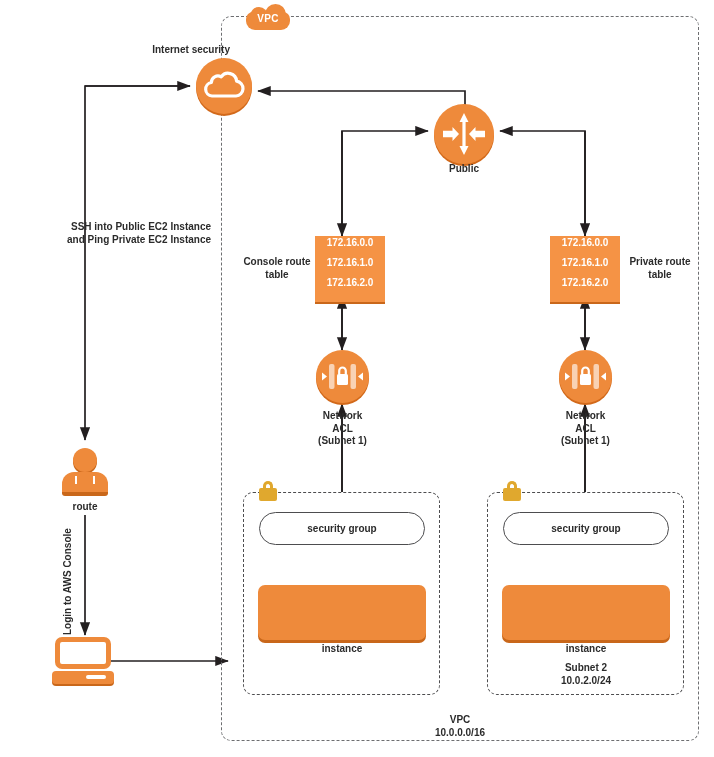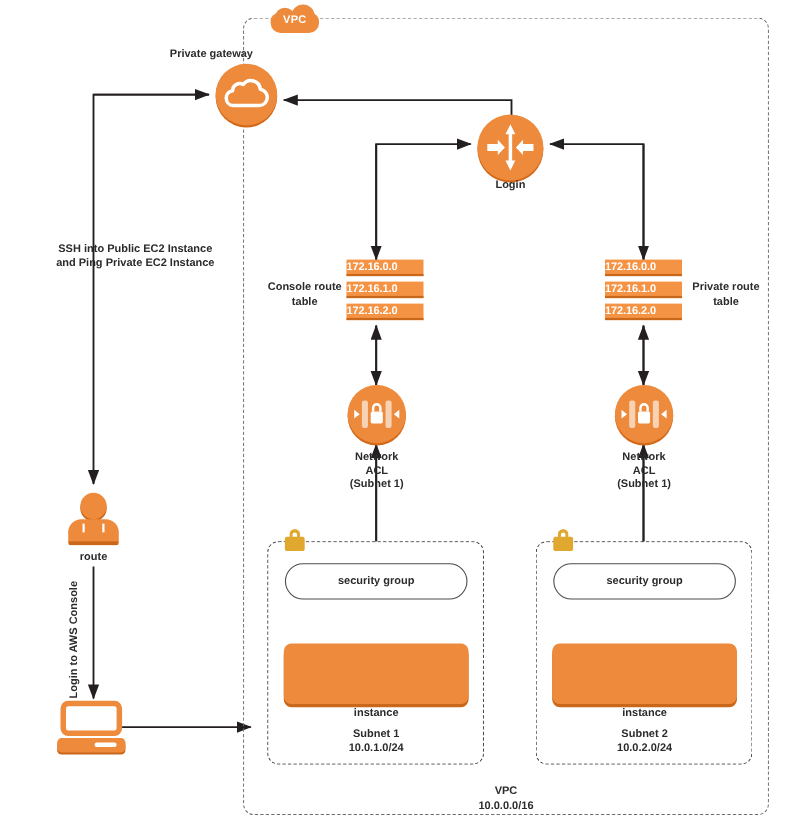--- a/index.html
+++ b/index.html
@@ -19,21 +19,21 @@
   }
   .lbl {
     position: absolute;
     font-size: 10px;
     font-weight: bold;
     color: #2b2b2b;
     line-height: 1.25;
     text-align: center;
     white-space: pre-line;
   }
-  .lbl.left { text-align: center; margin-left: 12px; }
+  .lbl.left { text-align: right; }
 
   
   .vpc-box {
     position: absolute;
     border: 1.6px dashed #6d6e71;
     border-radius: 10px;
     box-sizing: border-box;
     background: transparent;
   }
   
@@ -80,28 +80,28 @@
 
   
   .igw-cloud {
     position:absolute; left:50%; top:50%;
     transform: translate(-50%,-50%);
   }
 
   
   .rt-bar {
     position: absolute;
-    height: 15px;
+    height: 28px;
     background: #f59345;
     border-bottom: 2px solid #c9671a;
     box-sizing: border-box;
     color: #ffffff;
     font-size: 10px;
     font-weight: bold;
-    text-align: left;
+    text-align: center;
     line-height: 13px;
     letter-spacing: -0.1px;
   }
 
   
   .sg-pill {
     position: absolute;
     border: 1.6px solid #4d4d4f;
     border-radius: 18px;
     background: #ffffff;
@@ -243,33 +243,33 @@
     <div class="b1"></div>
     <div class="b2"></div>
     <div class="txt">VPC</div>
   </div>
 
   <div class="circle" style="left:196px; top:58px; width:56px; height:56px;">
     <svg class="igw-cloud" width="40" height="26">
       <path d="M8,23 h24 a7.5,7.5 0 0 0 0.6,-14.9 a8.5,8.5 0 0 0 -15.4,-4.2 a6.5,6.5 0 0 0 -9.8,5.6 a6.8,6.8 0 0 0 0.6,13.5 z" fill="none" stroke="#ffffff" stroke-width="3.2" stroke-linejoin="round"></path>
     </svg>
   </div>
-  <div class="lbl" style="left:120px; top:44px; width:110px; text-align:right;">Private gateway</div>
+  <div class="lbl" style="left:120px; top:44px; width:110px; text-align:right;">Internet security</div>
 
   <div class="circle" style="left:434px; top:104px; width:60px; height:60px;">
     <svg width="60" height="60" style="position:absolute;left:0;top:0;">
 
       <path d="M30,9 L34.5,18 L31.6,18 L31.6,42 L34.5,42 L30,51 L25.5,42 L28.4,42 L28.4,18 L25.5,18 z" fill="#ffffff"></path>
 
       <path d="M9,30 L9,26.8 L18.5,26.8 L18.5,23 L25,30 L18.5,37 L18.5,33.2 L9,33.2 z" fill="#ffffff"></path>
 
       <path d="M51,30 L51,26.8 L41.5,26.8 L41.5,23 L35,30 L41.5,37 L41.5,33.2 L51,33.2 z" fill="#ffffff"></path>
     </svg>
   </div>
-  <div class="lbl" style="left:424px; top:163px; width:80px;">Login</div>
+  <div class="lbl" style="left:424px; top:163px; width:80px;">Public</div>
 
   <div class="lbl left" style="left:11px; top:221px; width:200px;">SSH into Public EC2 Instance
 and Ping Private EC2 Instance</div>
 
   <div>
     <div class="lbl" style="left:240px; top:256px; width:74px;">Console route
 table</div>
     <div class="rt-bar" style="left:315px; top:236px; width:70px;">172.16.0.0</div>
     <div class="rt-bar" style="left:315px; top:256px; width:70px;">172.16.1.0</div>
     <div class="rt-bar" style="left:315px; top:276px; width:70px;">172.16.2.0</div>
@@ -329,22 +329,20 @@
 
 
   <div class="subnet-box" style="left:243px; top:492px; width:197px; height:203px;"></div>
   <div class="padlock" style="left:259px; top:480px; width:18px; height:22px;">
     <div class="shackle"></div>
     <div class="body"></div>
   </div>
   <div class="sg-pill" style="left:259px; top:512px; width:166px; height:33px;">security group</div>
   <div class="instance-block" style="left:258px; top:585px; width:168px; height:55px;"></div>
   <div class="lbl" style="left:302px; top:643px; width:80px;">instance</div>
-  <div class="lbl" style="left:292px; top:662px; width:100px;">Subnet 1
-10.0.1.0/24</div>
 
   <div class="subnet-box" style="left:487px; top:492px; width:197px; height:203px;"></div>
   <div class="padlock" style="left:503px; top:480px; width:18px; height:22px;">
     <div class="shackle"></div>
     <div class="body"></div>
   </div>
   <div class="sg-pill" style="left:503px; top:512px; width:166px; height:33px;">security group</div>
   <div class="instance-block" style="left:502px; top:585px; width:168px; height:55px;"></div>
   <div class="lbl" style="left:546px; top:643px; width:80px;">instance</div>
   <div class="lbl" style="left:536px; top:662px; width:100px;">Subnet 2

